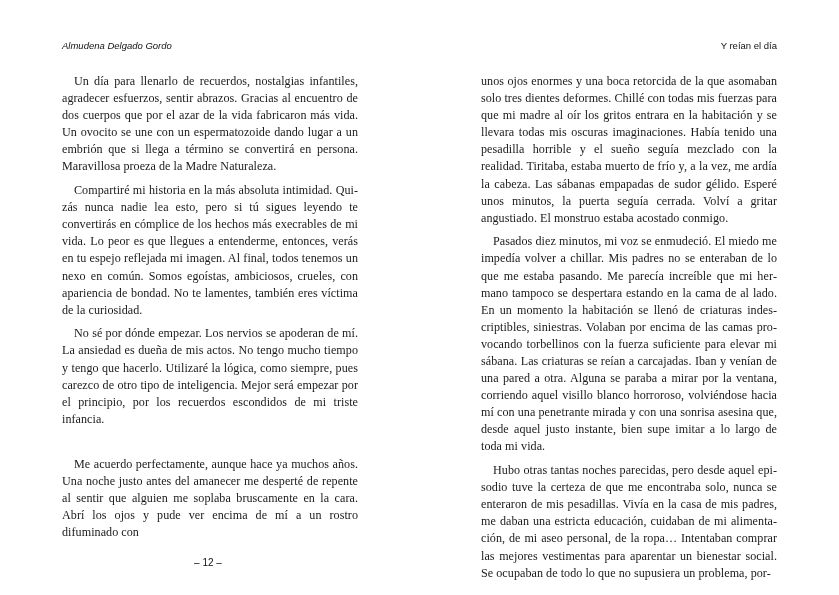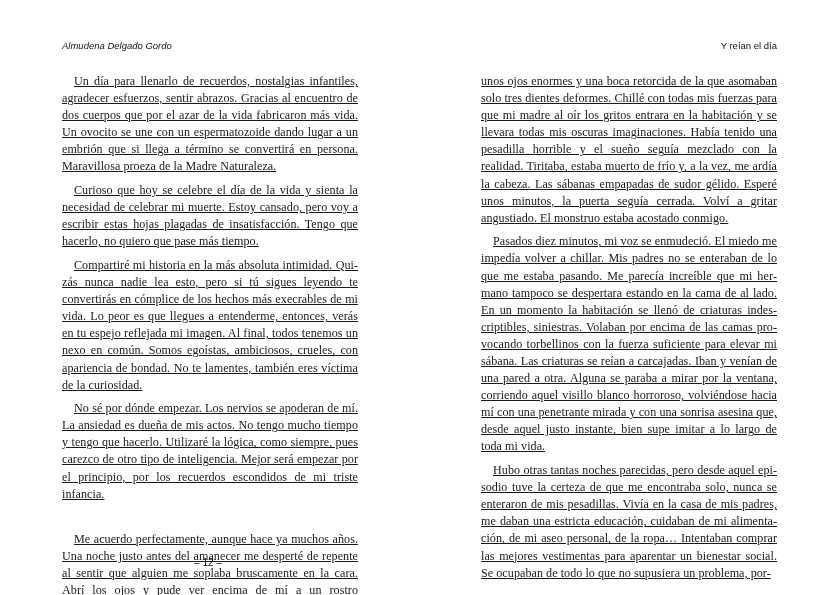--- a/index.html
+++ b/index.html
@@ -49,21 +49,20 @@
       text-align: justify;
       hyphens: manual;
       letter-spacing: 0.05px;
     }
     .page-left .body-text { left: 62px; }
     .page-right .body-text { left: 61px; }
 
     .body-text p {
       margin: 0 0 6.5px 0;
       text-indent: 12px;
-      text-decoration: underline;
     }
     .body-text p.no-indent { text-indent: 0; }
     .body-text p.section-gap { margin-top: 28px; }
 
     .folio {
       position: absolute;
       top: 557px;
       width: 100%;
       text-align: center;
       font-family: "Liberation Sans", sans-serif;
@@ -73,21 +72,20 @@
     .page-left .folio { left: -2px; }
     .page-right .folio { left: -22px; }
   </style>
 </head>
 <body>
 
 <div class="page page-left">
   <div class="running-header">Almudena Delgado Gordo</div>
   <div class="body-text">
     <p>Un día para llenarlo de recuerdos, nostalgias infantiles, agradecer esfuerzos, sentir abrazos. Gracias al encuentro de dos cuerpos que por el azar de la vida fabricaron más vida. Un ovocito se une con un espermatozoide dando lugar a un embrión que si llega a término se convertirá en persona. Ma­ravillosa proeza de la Madre Naturaleza.</p>
-    <p>Curioso que hoy se celebre el día de la vida y sienta la nece­sidad de celebrar mi muerte. Estoy cansado, pero voy a escri­bir estas hojas plagadas de insatisfacción. Tengo que hacerlo, no quiero que pase más tiempo.</p>
     <p>Compartiré mi historia en la más absoluta intimidad. Qui­zás nunca nadie lea esto, pero si tú sigues leyendo te conver­tirás en cómplice de los hechos más execrables de mi vida. Lo peor es que llegues a entenderme, entonces, verás en tu espejo reflejada mi imagen. Al final, todos tenemos un nexo en común. Somos egoístas, ambiciosos, crueles, con aparien­cia de bondad. No te lamentes, también eres víctima de la curiosidad.</p>
     <p>No sé por dónde empezar. Los nervios se apoderan de mí. La ansiedad es dueña de mis actos. No tengo mucho tiempo y tengo que hacerlo. Utilizaré la lógica, como siempre, pues ca­rezco de otro tipo de inteligencia. Mejor será empezar por el principio, por los recuerdos escondidos de mi triste infancia.</p>
     <p class="section-gap">Me acuerdo perfectamente, aunque hace ya muchos años. Una noche justo antes del amanecer me desperté de repente al sentir que alguien me soplaba bruscamente en la cara. Abrí los ojos y pude ver encima de mí a un rostro difuminado con</p>
   </div>
   <div class="folio">– 12 –</div>
 </div>
 
 <div class="page page-right">
   <div class="running-header">Y reían el día</div>
   <div class="body-text">

